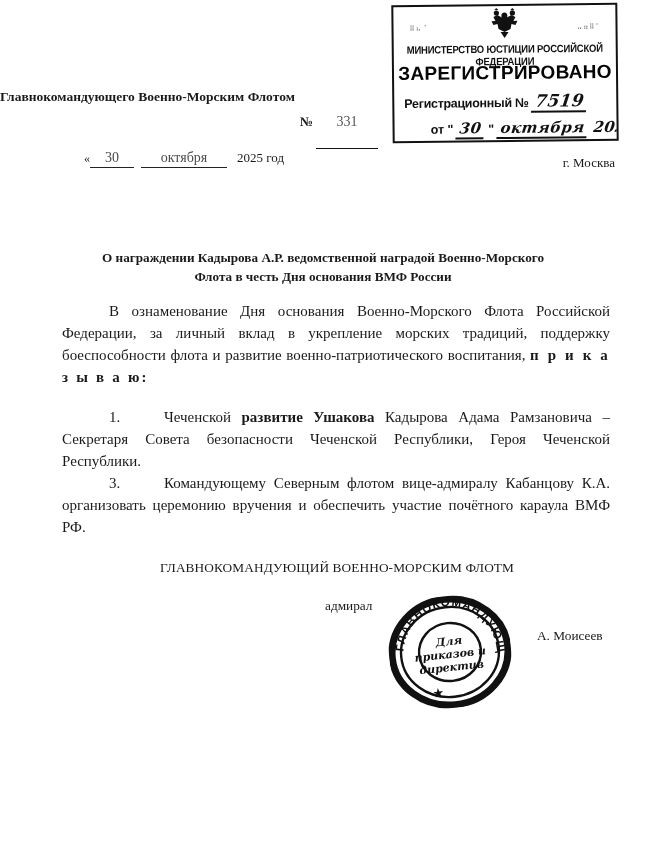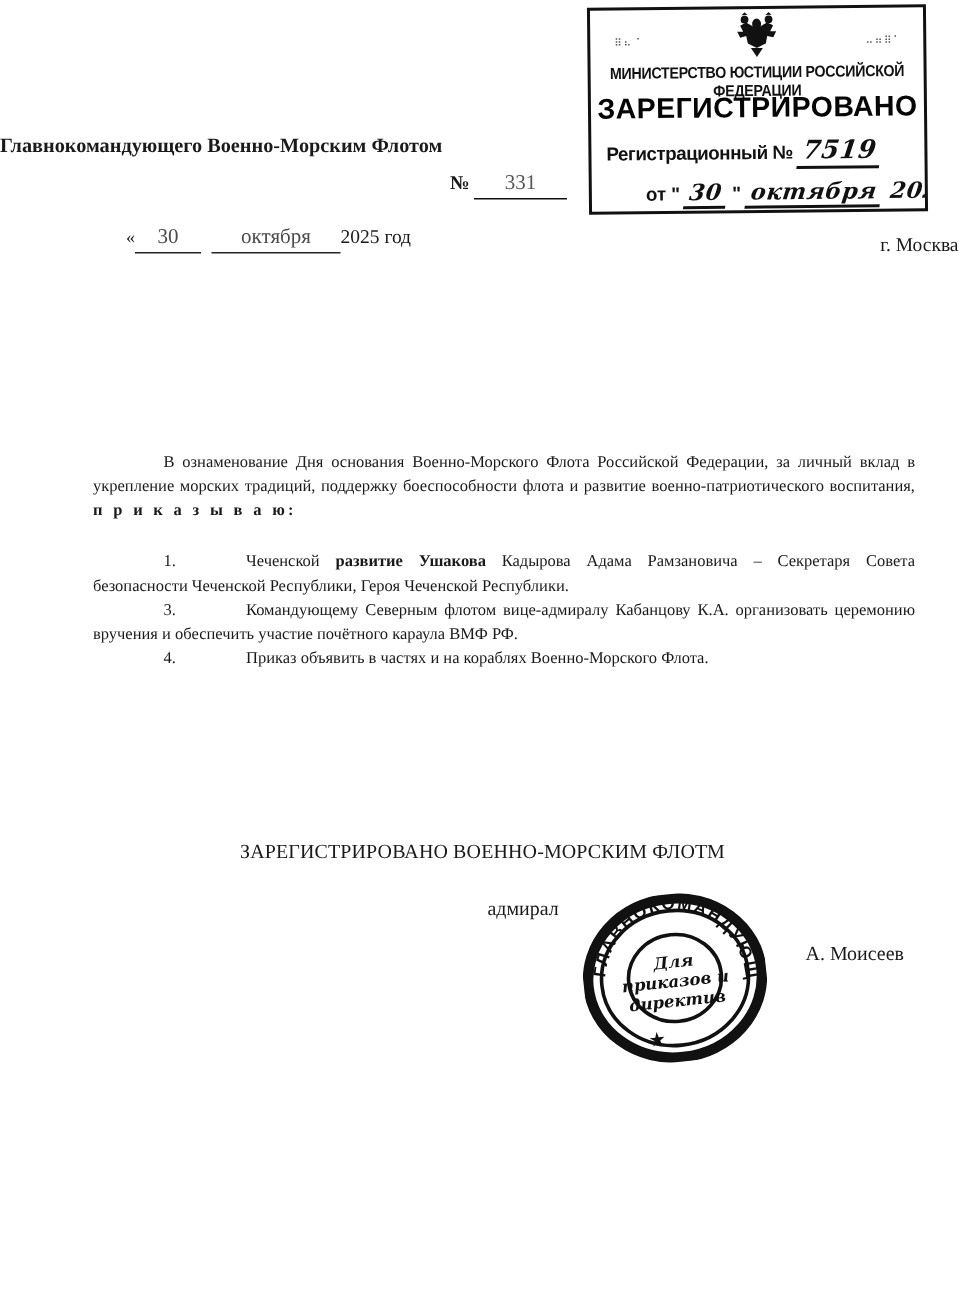--- a/index.html
+++ b/index.html
@@ -56,21 +56,21 @@
     gap: 3px;
   }
   .hdr-num .numval {
     display: inline-block;
     min-width: 62px;
     text-align: center;
     border-bottom: 1.2px solid #111;
     color: #555;
     font-weight: normal;
     font-size: 14px;
-    padding-bottom: 1px;
+    padding-bottom: 18px;
   }
 
   .date-line {
     position: absolute;
     top: 150px;
     left: 84px;
     font-size: 13px;
     display: flex;
     align-items: baseline;
     white-space: nowrap;
@@ -79,26 +79,26 @@
   .date-line .fill {
     display: inline-block;
     text-align: center;
     border-bottom: 1px solid #222;
     color: #4a4a4a;
     font-size: 14px;
     padding: 0 4px 1px 4px;
   }
   .date-line .fill.day { min-width: 36px; }
   .date-line .fill.month { min-width: 78px; margin-left: 7px; }
-  .date-line .year { margin-left: 0; font-size: 13px; }
+  .date-line .year { margin-left: 10px; font-size: 13px; }
 
   .city {
     position: absolute;
     top: 155px;
-    right: 8px;
+    right: 32px;
     font-size: 13px;
   }
 
   
   .reg-stamp {
     position: absolute;
     left: 392px;
     top: 4px;
     width: 226px;
     height: 138px;
@@ -196,21 +196,21 @@
     font-weight: bold;
     line-height: 1.45;
   }
 
   
   .body {
     position: absolute;
     top: 300px;
     left: 62px;
     width: 548px;
-    font-size: 11px;
+    font-size: 15px;
     line-height: 1.47;
   }
   .para {
     text-align: justify;
     text-indent: 47px;
     margin: 0 0 0 0;
   }
   .prikazyvayu {
     font-weight: bold;
     letter-spacing: 2.2px;
@@ -317,46 +317,44 @@
     <div class="reg-rowdate">
       <span>от "</span>
       <span class="hand small">30</span>
       <span>"</span>
       <span class="hand small">октября</span>
       <span class="hand small nounder">2025</span>
       
     </div>
   </div>
 
+  <div class="subject">О награждении Кадырова А.Р. ведомственной наградой Военно-Морского Флота в честь Дня основания ВМФ России</div>
 
   <div class="body">
 
     <p class="para">
       <span>В ознаменование Дня основания Военно-Морского Флота Российской Федерации, за личный вклад в укрепление морских традиций, поддержку боеспособности флота и развитие военно-патриотического воспитания,</span>
       <span class="prikazyvayu">п р и к а з ы в а ю:</span>
     </p>
 
     <div class="gap"></div>
 
     <p class="item item-wrap">
       <span class="no">1.</span><span>Чеченской </span><b class="medal">развитие Ушакова</b><span> Кадырова Адама Рамзановича – Секретаря Совета безопасности Чеченской Республики, Героя Чеченской Республики.</span>
     </p>
 
 
     <p class="item item-wrap">
       <span class="no">3.</span><span>Командующему Северным флотом вице-адмиралу Кабанцову К.А. организовать церемонию вручения и обеспечить участие почётного караула ВМФ РФ.</span>
     </p>
 
-    <p class="item item-wrap">
-      <span class="no">4.</span><span>Приказ объявить в частях и на кораблях Военно-Морского Флота.</span>
-    </p>
-
-  </div>
-
-  <div class="sig-title">ЗАРЕГИСТРИРОВАНО ВОЕННО-МОРСКИМ ФЛОТМ</div>
+
+  </div>
+
+  <div class="sig-title">ГЛАВНОКОМАНДУЮЩИЙ ВОЕННО-МОРСКИМ ФЛОТМ</div>
   <div class="sig-rank">адмирал</div>
   <div class="sig-name">А. Моисеев</div>
 
   <div class="seal">
     <svg viewBox="0 0 122 112" aria-hidden="true">
       <defs>
         <path id="arcTop" d="M 14,60 A 47,50 0 1 1 108,60"></path>
       </defs>
       <ellipse cx="61" cy="56" rx="58" ry="53" fill="none" stroke="#111" stroke-width="7"></ellipse>
       <ellipse cx="61" cy="56" rx="49" ry="45" fill="none" stroke="#111" stroke-width="2.4"></ellipse>

